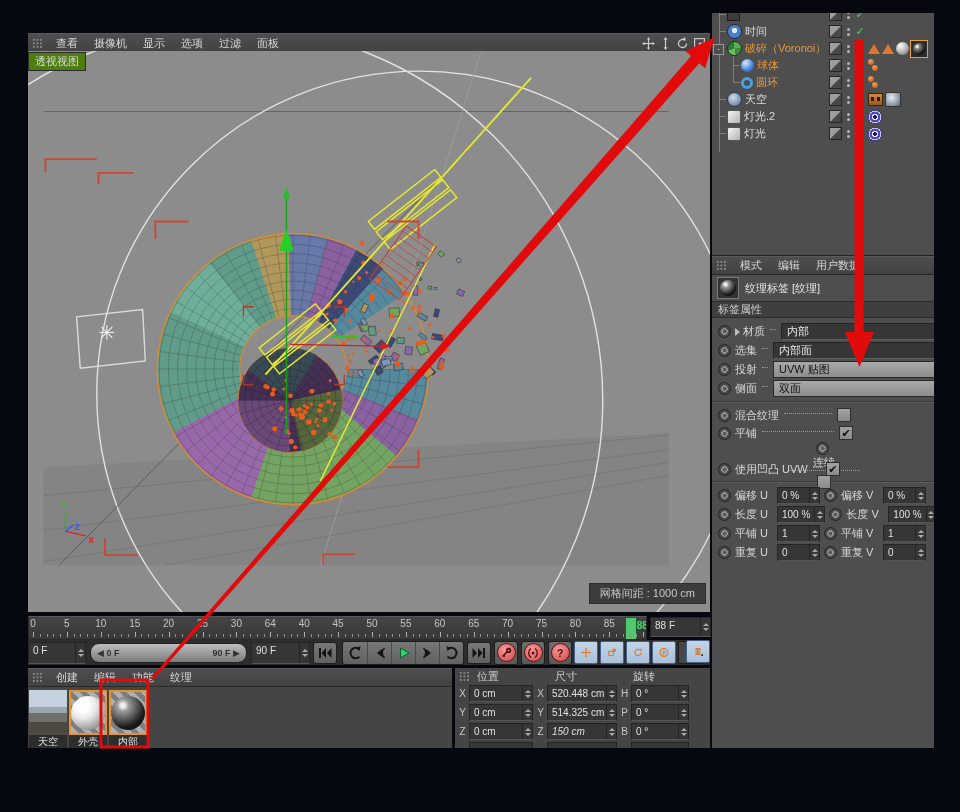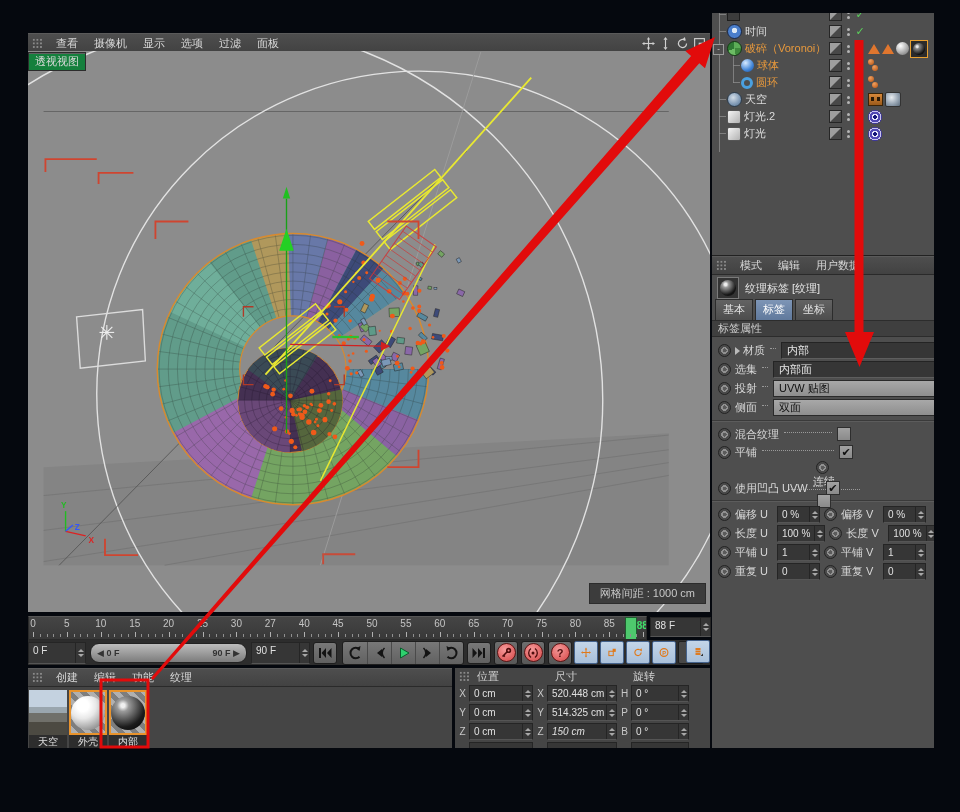--- a/index.html
+++ b/index.html
@@ -12,21 +12,21 @@
         background-size:3.6px 3.6px;opacity:.8;}
   
   .menubar{background:linear-gradient(#4e4e4e,#424242);display:flex;align-items:center;
            border-top:1px solid #5a5a5a;border-bottom:1px solid #2a2a2a;font-size:11px;}
   .menu-item{padding:1px 8px;color:#d8d8d8;cursor:default;white-space:nowrap;}
   
   #vmenu{left:28px;top:33px;width:682px;height:18px;}
   #vnav{margin-left:auto;display:flex;gap:4px;padding-right:4px;}
   #vnav svg{display:block;}
   #viewport{left:28px;top:51px;width:682px;height:561px;background:#8c8c8c;overflow:hidden;}
-  #vp-label{left:0;top:1px;background:#15803d;border:1px solid #2c2c2c;box-shadow:inset 0 1px 0 #606060;
+  #vp-label{left:0;top:1px;background:#4d7c0f;border:1px solid #2c2c2c;box-shadow:inset 0 1px 0 #606060;
             padding:1px 6px;font-size:11px;color:#d8d8d8;z-index:5;}
   #grid-info{right:4px;bottom:8px;background:#3c3c3c;border:1px solid #2c2c2c;
              padding:2px 10px;font-size:11px;color:#c8c8c8;z-index:5;}
   
   #ruler{left:28px;top:616px;width:617px;height:22px;background:linear-gradient(#454545,#383838);
          border:1px solid #2a2a2a;border-top-color:#555;overflow:hidden;}
   .tickL{position:absolute;top:1px;font-size:10px;color:#c4c4c4;transform:translateX(-50%);}
   .tickm{position:absolute;bottom:2px;width:1px;height:3px;background:#909090;}
   .tickM{position:absolute;bottom:2px;width:1px;height:5px;background:#b0b0b0;}
   #playhead{position:absolute;top:0;width:10px;height:22px;background:#4ec96d;border:1px solid #1d5c2e;}
@@ -670,21 +670,21 @@
       <i class="tickm" style="left: 600.64px;"></i>
       <i class="tickm" style="left: 607.42px;"></i>
       <i class="tickM" style="left: 614.2px;"></i>
       <span class="tickL" style="left: 4px;">0</span>
       <span class="tickL" style="left: 37.9px;">5</span>
       <span class="tickL" style="left: 71.8px;">10</span>
       <span class="tickL" style="left: 105.7px;">15</span>
       <span class="tickL" style="left: 139.6px;">20</span>
       <span class="tickL" style="left: 173.5px;">25</span>
       <span class="tickL" style="left: 207.4px;">30</span>
-      <span class="tickL" style="left: 241.3px;">27</span>
+      <span class="tickL" style="left: 241.3px;">64</span>
       <span class="tickL" style="left: 275.2px;">40</span>
       <span class="tickL" style="left: 309.1px;">45</span>
       <span class="tickL" style="left: 343px;">50</span>
       <span class="tickL" style="left: 376.9px;">55</span>
       <span class="tickL" style="left: 410.8px;">60</span>
       <span class="tickL" style="left: 444.7px;">65</span>
       <span class="tickL" style="left: 478.6px;">70</span>
       <span class="tickL" style="left: 512.5px;">75</span>
       <span class="tickL" style="left: 546.4px;">80</span>
       <span class="tickL" style="left: 580.3px;">85</span>
@@ -1131,25 +1131,20 @@
             <span class="menu-item">编辑</span>
             <span class="menu-item">用户数据</span>
           </span>
       </div>
       <div id="attr-title">
         <span class="tsphere-box">
             <span class="tsphere"></span>
           </span>
         <span>纹理标签 [纹理]</span>
       </div>
-      <div id="attr-tabs">
-          <span class="tab">基本</span>
-          <span class="tab active">标签</span>
-          <span class="tab">坐标</span>
-        </div>
       <div id="attr-section">标签属性</div>
       <div style="height:4px"></div>
       <div id="attr-fields">
           <div class="arow">
             <span class="adot"></span>
             <span class="aarrow"></span>
             <span class="alab">材质</span>
             <span class="leader"></span>
             <span class="afield">内部</span>
           </div>

